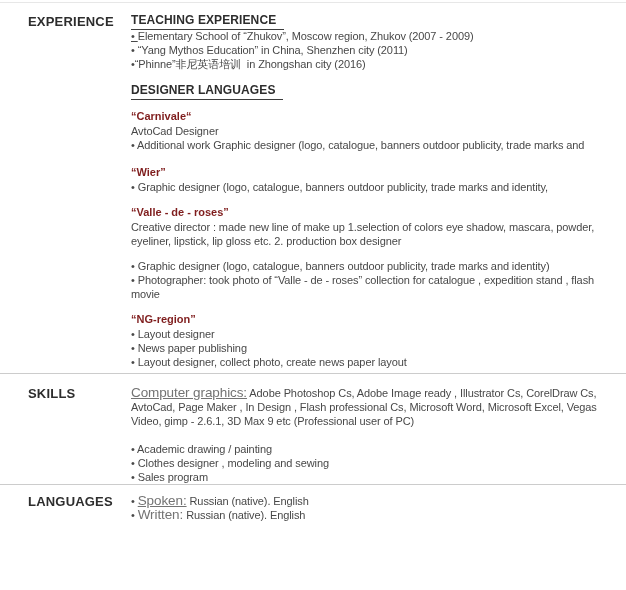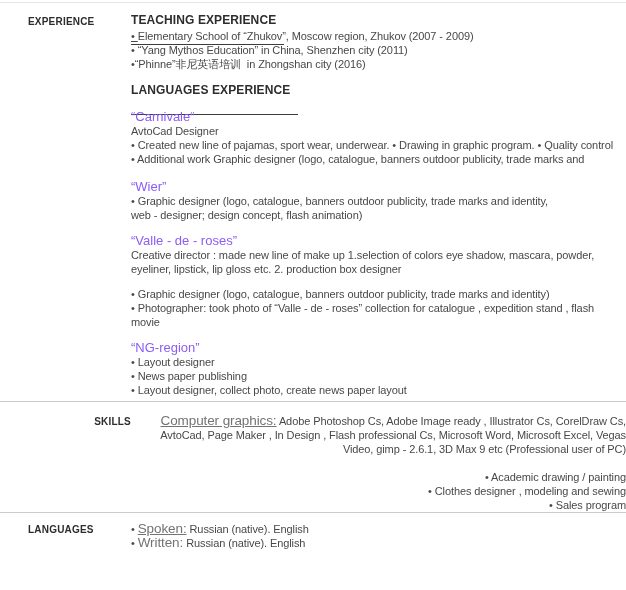--- a/index.html
+++ b/index.html
@@ -8,62 +8,60 @@
     width:626px;height:590px;
     background:#ffffff;
     overflow:hidden;
     font-family:"Liberation Sans","DejaVu Sans",sans-serif;
     color:#444444;
   }
   .topline{height:0;border-top:1px solid #e7e7e7;margin-top:2px;}
   .divider{height:0;border-top:1px solid #cccccc;}
   .section{display:flex;}
   .sec0{padding-top:11px;padding-bottom:4px;}
-  .sec1{padding-top:12px;padding-bottom:0;text-align:right;}
+  .sec1{padding-top:12px;padding-bottom:0;}
   .sec2{padding-top:9px;}
   .label{
     width:131px;min-width:131px;box-sizing:border-box;
     padding-left:28px;
-    font-size:10px;font-weight:bold;color:#2d2d2d;
+    font-size:13px;font-weight:bold;color:#2d2d2d;
     letter-spacing:.2px;line-height:16px;
   }
   .content{flex:1;min-width:0;overflow:visible;}
   .line{white-space:pre;}
   .line-p{font-size:11px;height:14px;line-height:14px;letter-spacing:-0.1px;color:#484848;}
   .line-sub{font-size:12px;font-weight:bold;height:15px;line-height:13px;color:#2d2d2d;letter-spacing:.1px;}
-  .line-sub span{display:inline-block;border-bottom:1.5px solid #3c3c3c;padding-right:8px;padding-bottom:17px;}
-  .line-co{font-size:13px;font-weight:normal;height:15px;line-height:15px;color:#8b5cf6;}
+  .line-sub span{display:inline-block;border-bottom:1.5px solid #3c3c3c;padding-right:8px;padding-bottom:2px;}
+  .line-co{font-size:11px;font-weight:bold;height:15px;line-height:15px;color:#7f1d1d;}
   .u{text-decoration:underline;}
   .big{font-size:13.5px;line-height:14px;color:#737373;}
   .gap{width:100%;}
 </style>
 </head>
 <body>
 
 <div class="page">
   <div class="topline"></div>
   <div id="doc-sections">
       <div class="section sec0">
         <div class="label">EXPERIENCE</div>
         <div class="content">
           <div class="line line-sub"><span>TEACHING EXPERIENCE</span></div>
           <div class="line line-p"><span class="u">• </span><span>Elementary School of “Zhukov”, Moscow region, Zhukov (2007 - 2009)</span></div>
           <div class="line line-p"><span>• “Yang Mythos Education” in China, Shenzhen city (2011)</span></div>
           <div class="line line-p"><span>•“Phinne”非尼英语培训  in Zhongshan city (2016)</span></div>
           <div class="gap" style="height: 13px;"></div>
-          <div class="line line-sub"><span>LANGUAGES EXPERIENCE</span></div>
+          <div class="line line-sub"><span>DESIGNER LANGUAGES</span></div>
           <div class="gap" style="height: 10px;"></div>
           <div class="line line-co"><span>“Carnivale“</span></div>
           <div class="line line-p"><span>AvtoCad Designer</span></div>
-          <div class="line line-p"><span>• Created new line of pajamas, sport wear, underwear. • Drawing in graphic program. • Quality control</span></div>
           <div class="line line-p"><span>• Additional work Graphic designer (logo, catalogue, banners outdoor publicity, trade marks and</span></div>
           <div class="gap" style="height: 13px;"></div>
           <div class="line line-co"><span>“Wier”</span></div>
           <div class="line line-p"><span>• Graphic designer (logo, catalogue, banners outdoor publicity, trade marks and identity,</span></div>
-          <div class="line line-p"><span>web - designer; design concept, flash animation)</span></div>
           <div class="gap" style="height: 11px;"></div>
           <div class="line line-co"><span>“Valle - de - roses”</span></div>
           <div class="line line-p"><span>Creative director : made new line of make up 1.selection of colors eye shadow, mascara, powder,</span></div>
           <div class="line line-p"><span>eyeliner, lipstick, lip gloss etc. 2. production box designer</span></div>
           <div class="gap" style="height: 11px;"></div>
           <div class="line line-p"><span>• Graphic designer (logo, catalogue, banners outdoor publicity, trade marks and identity)</span></div>
           <div class="line line-p"><span>• Photographer: took photo of “Valle - de - roses” collection for catalogue , expedition stand , flash</span></div>
           <div class="line line-p"><span>movie</span></div>
           <div class="gap" style="height: 11px;"></div>
           <div class="line line-co"><span>“NG-region”</span></div>

